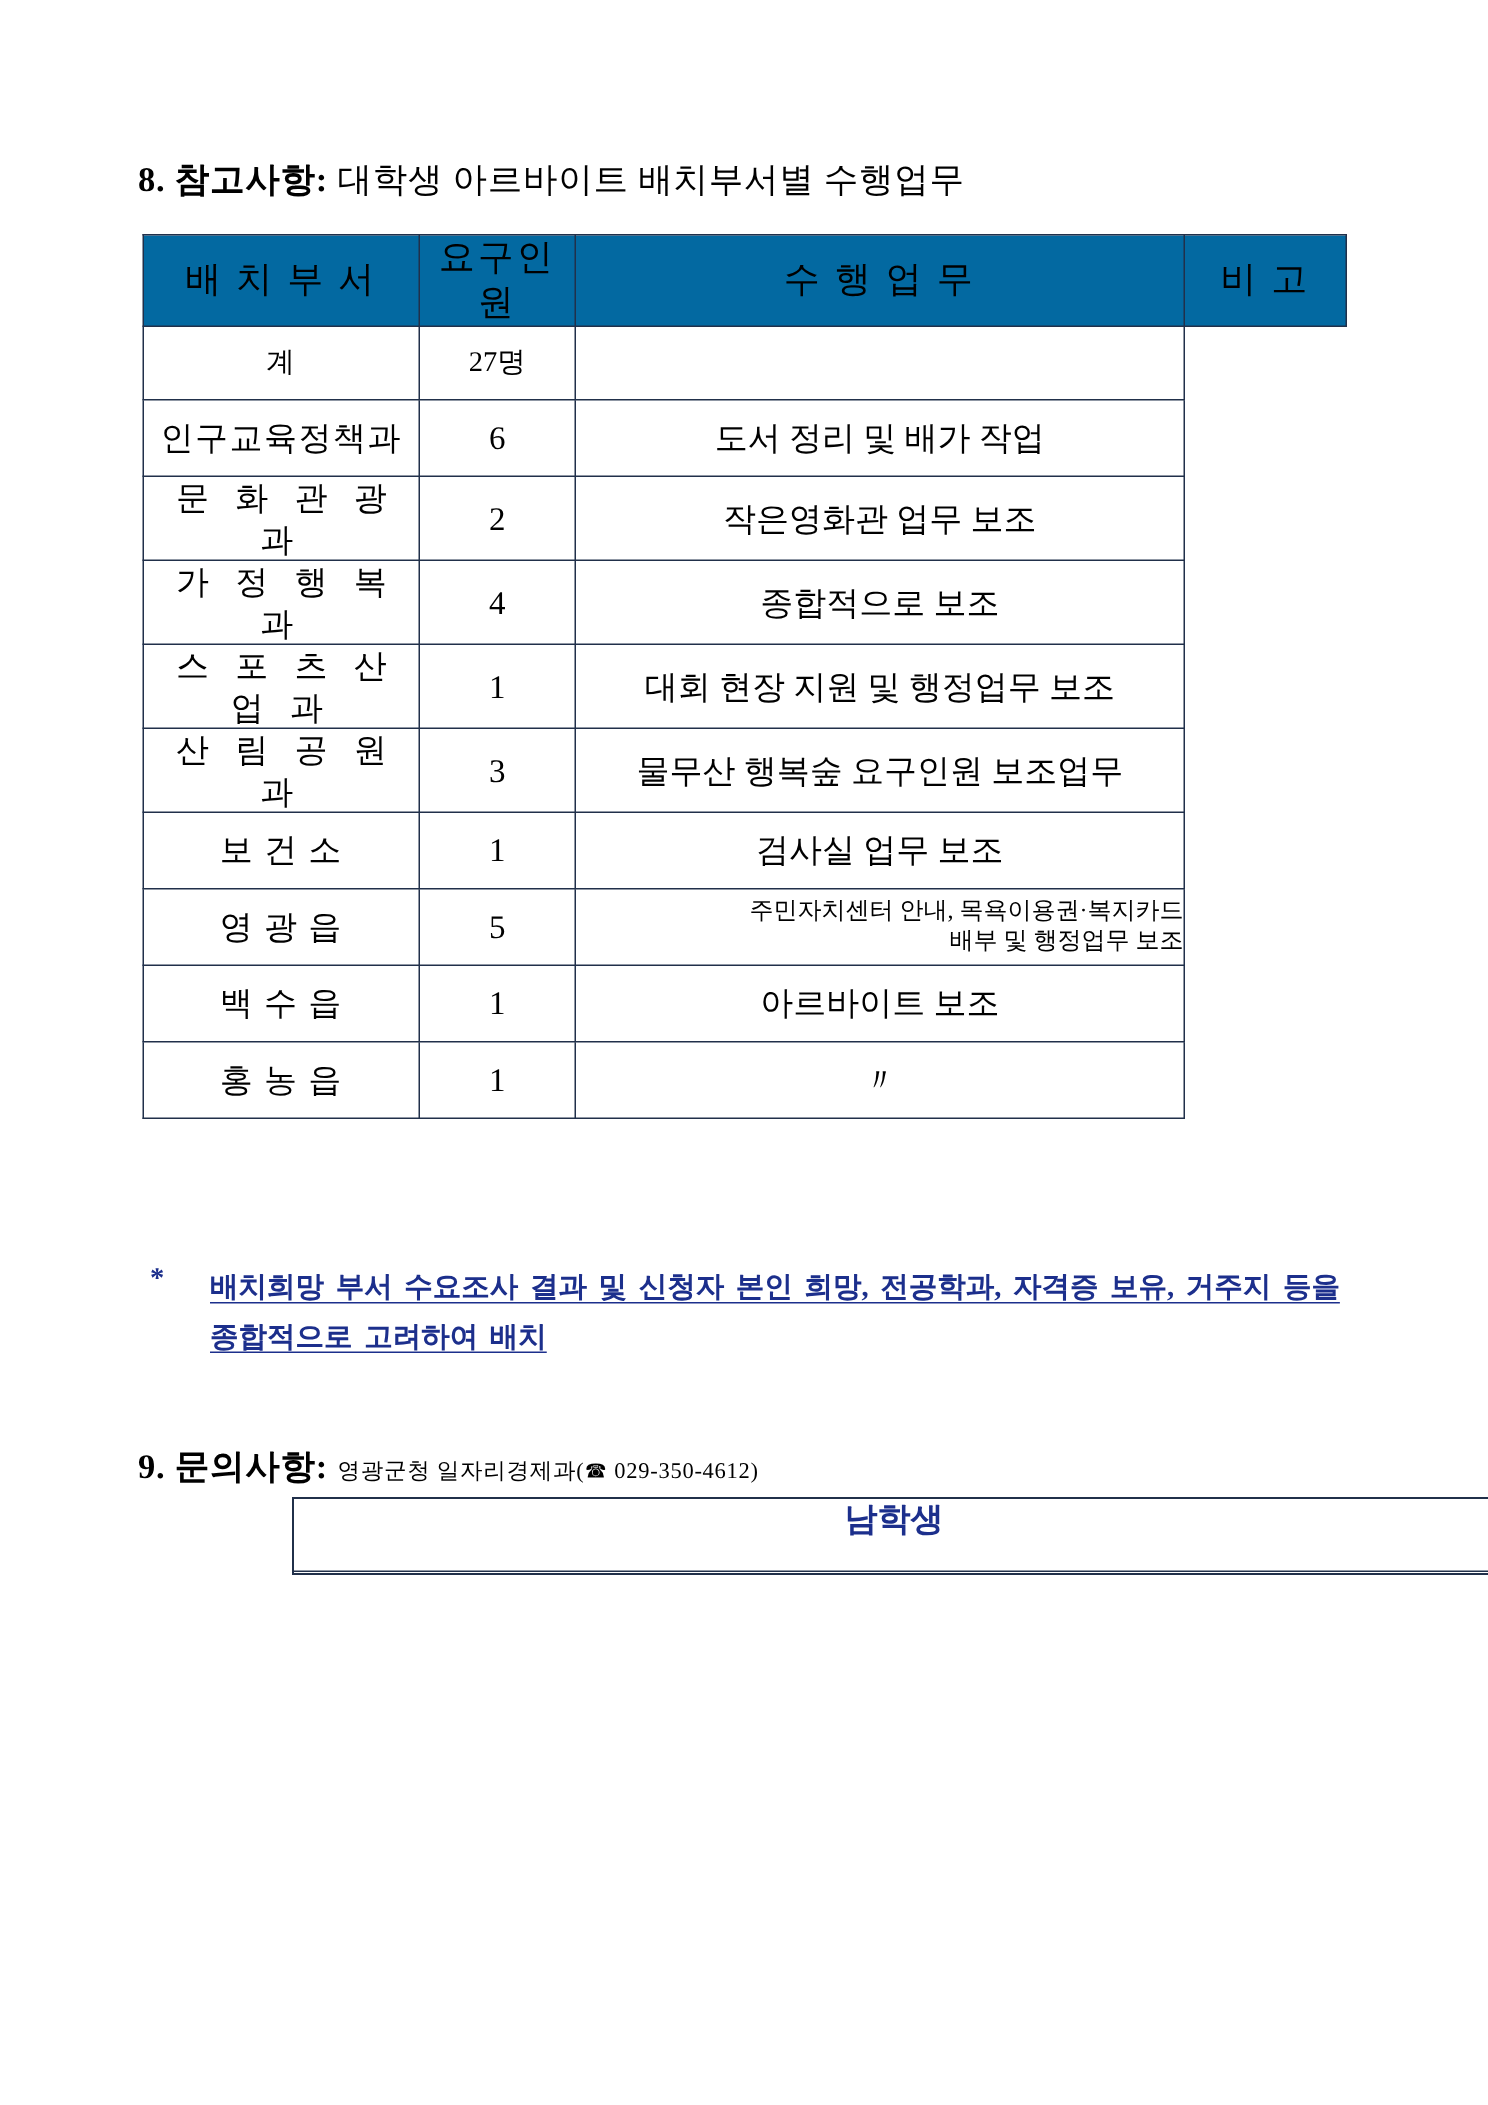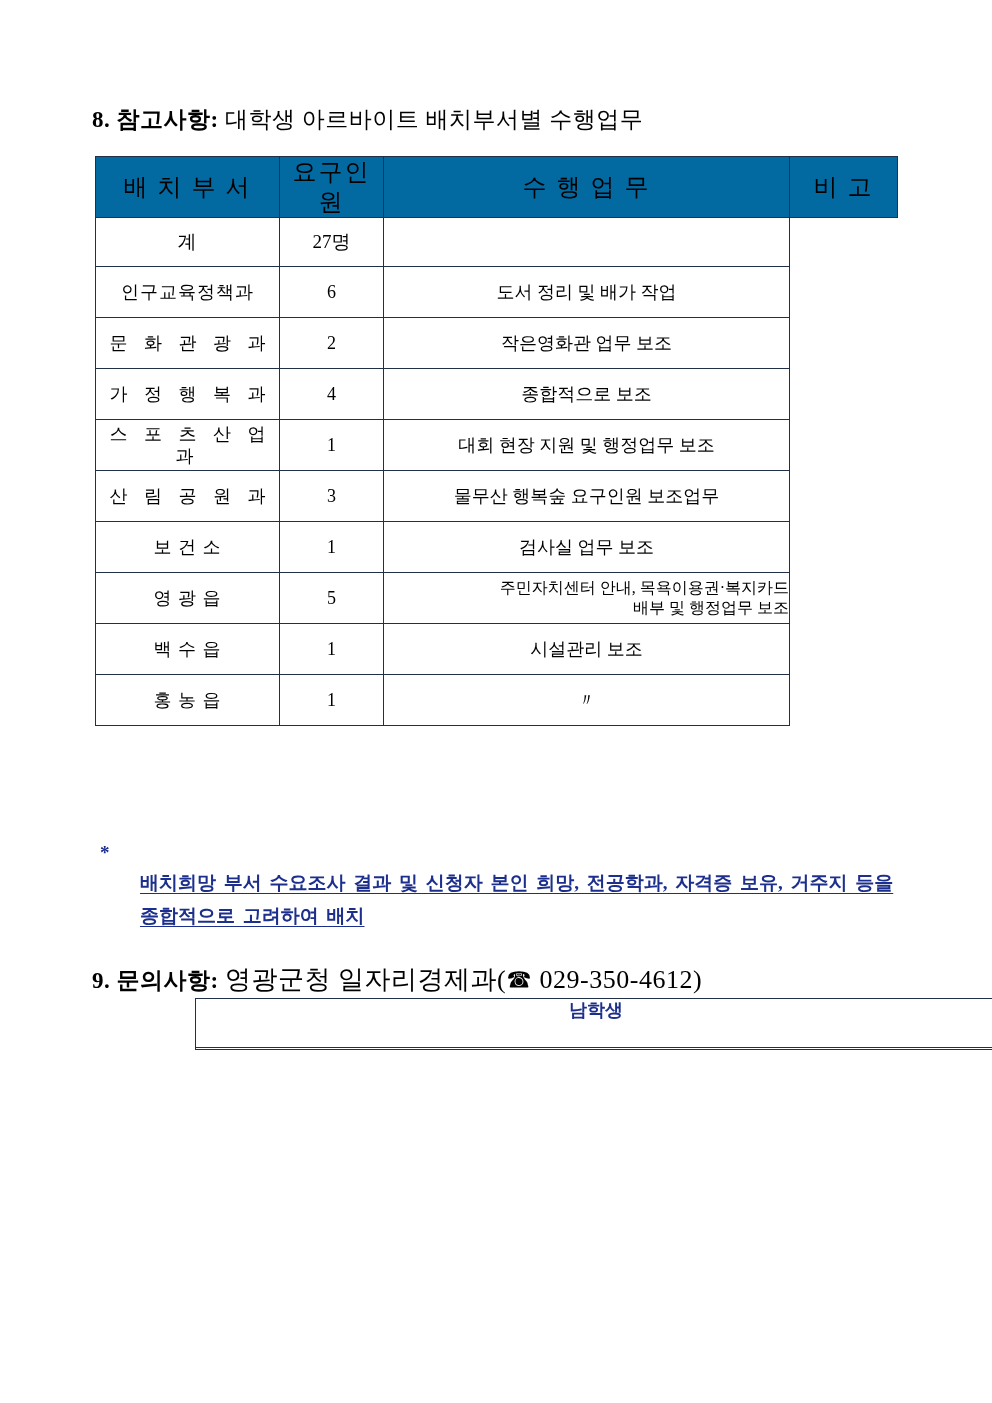--- a/index.html
+++ b/index.html
@@ -54,21 +54,21 @@
   table.placement {
     border-collapse: collapse;
     width: 802px;
     table-layout: fixed;
   }
   table.placement th,
   table.placement td {
     border: 1px solid #21304a;
     text-align: center;
     vertical-align: middle;
-    font-size: 18px;
+    font-size: 22px;
     padding: 0;
     height: 50px;
     line-height: 1.25;
   }
   table.placement thead th {
     background: #0369a1;
     font-weight: normal;
     font-size: 24px;
     letter-spacing: 2px;
     height: 52px;
@@ -117,32 +117,31 @@
     left: 0;
     top: 0;
   }
   .note .note-text {
     display: block;
     margin-left: 40px;
     text-decoration: underline;
     text-underline-offset: 4px;
     line-height: 1.75;
     word-spacing: 3px;
-    margin-top: 24px;
   }
 
   
   #heading-9 {
     left: 92px;
     top: 962px;
     font-size: 23px;
   }
   #heading-9 .value {
     font-weight: normal;
-    font-size: 26px;
+    font-size: 15px;
   }
   .phone-icon {
     font-size: 17px;
   }
 </style>
 </head>
 <body>
 
 <div class="page">
 
@@ -214,21 +213,21 @@
         </tr>
         <tr>
           <td class="dept">영      광      읍</td>
           <td class="count">5</td>
           <td class="task two-line">주민자치센터 안내, 목욕이용권·복지카드<br>배부 및 행정업무 보조</td>
           <td class="note"></td>
         </tr>
         <tr>
           <td class="dept">백      수      읍</td>
           <td class="count">1</td>
-          <td class="task">시설관리 보조</td>
+          <td class="task">아르바이트 보조</td>
           <td class="note"></td>
         </tr>
         <tr>
           <td class="dept">홍      농      읍</td>
           <td class="count">1</td>
           <td class="task ditto">〃</td>
           <td class="note"></td>
         </tr>
       </tbody>
     </table>

